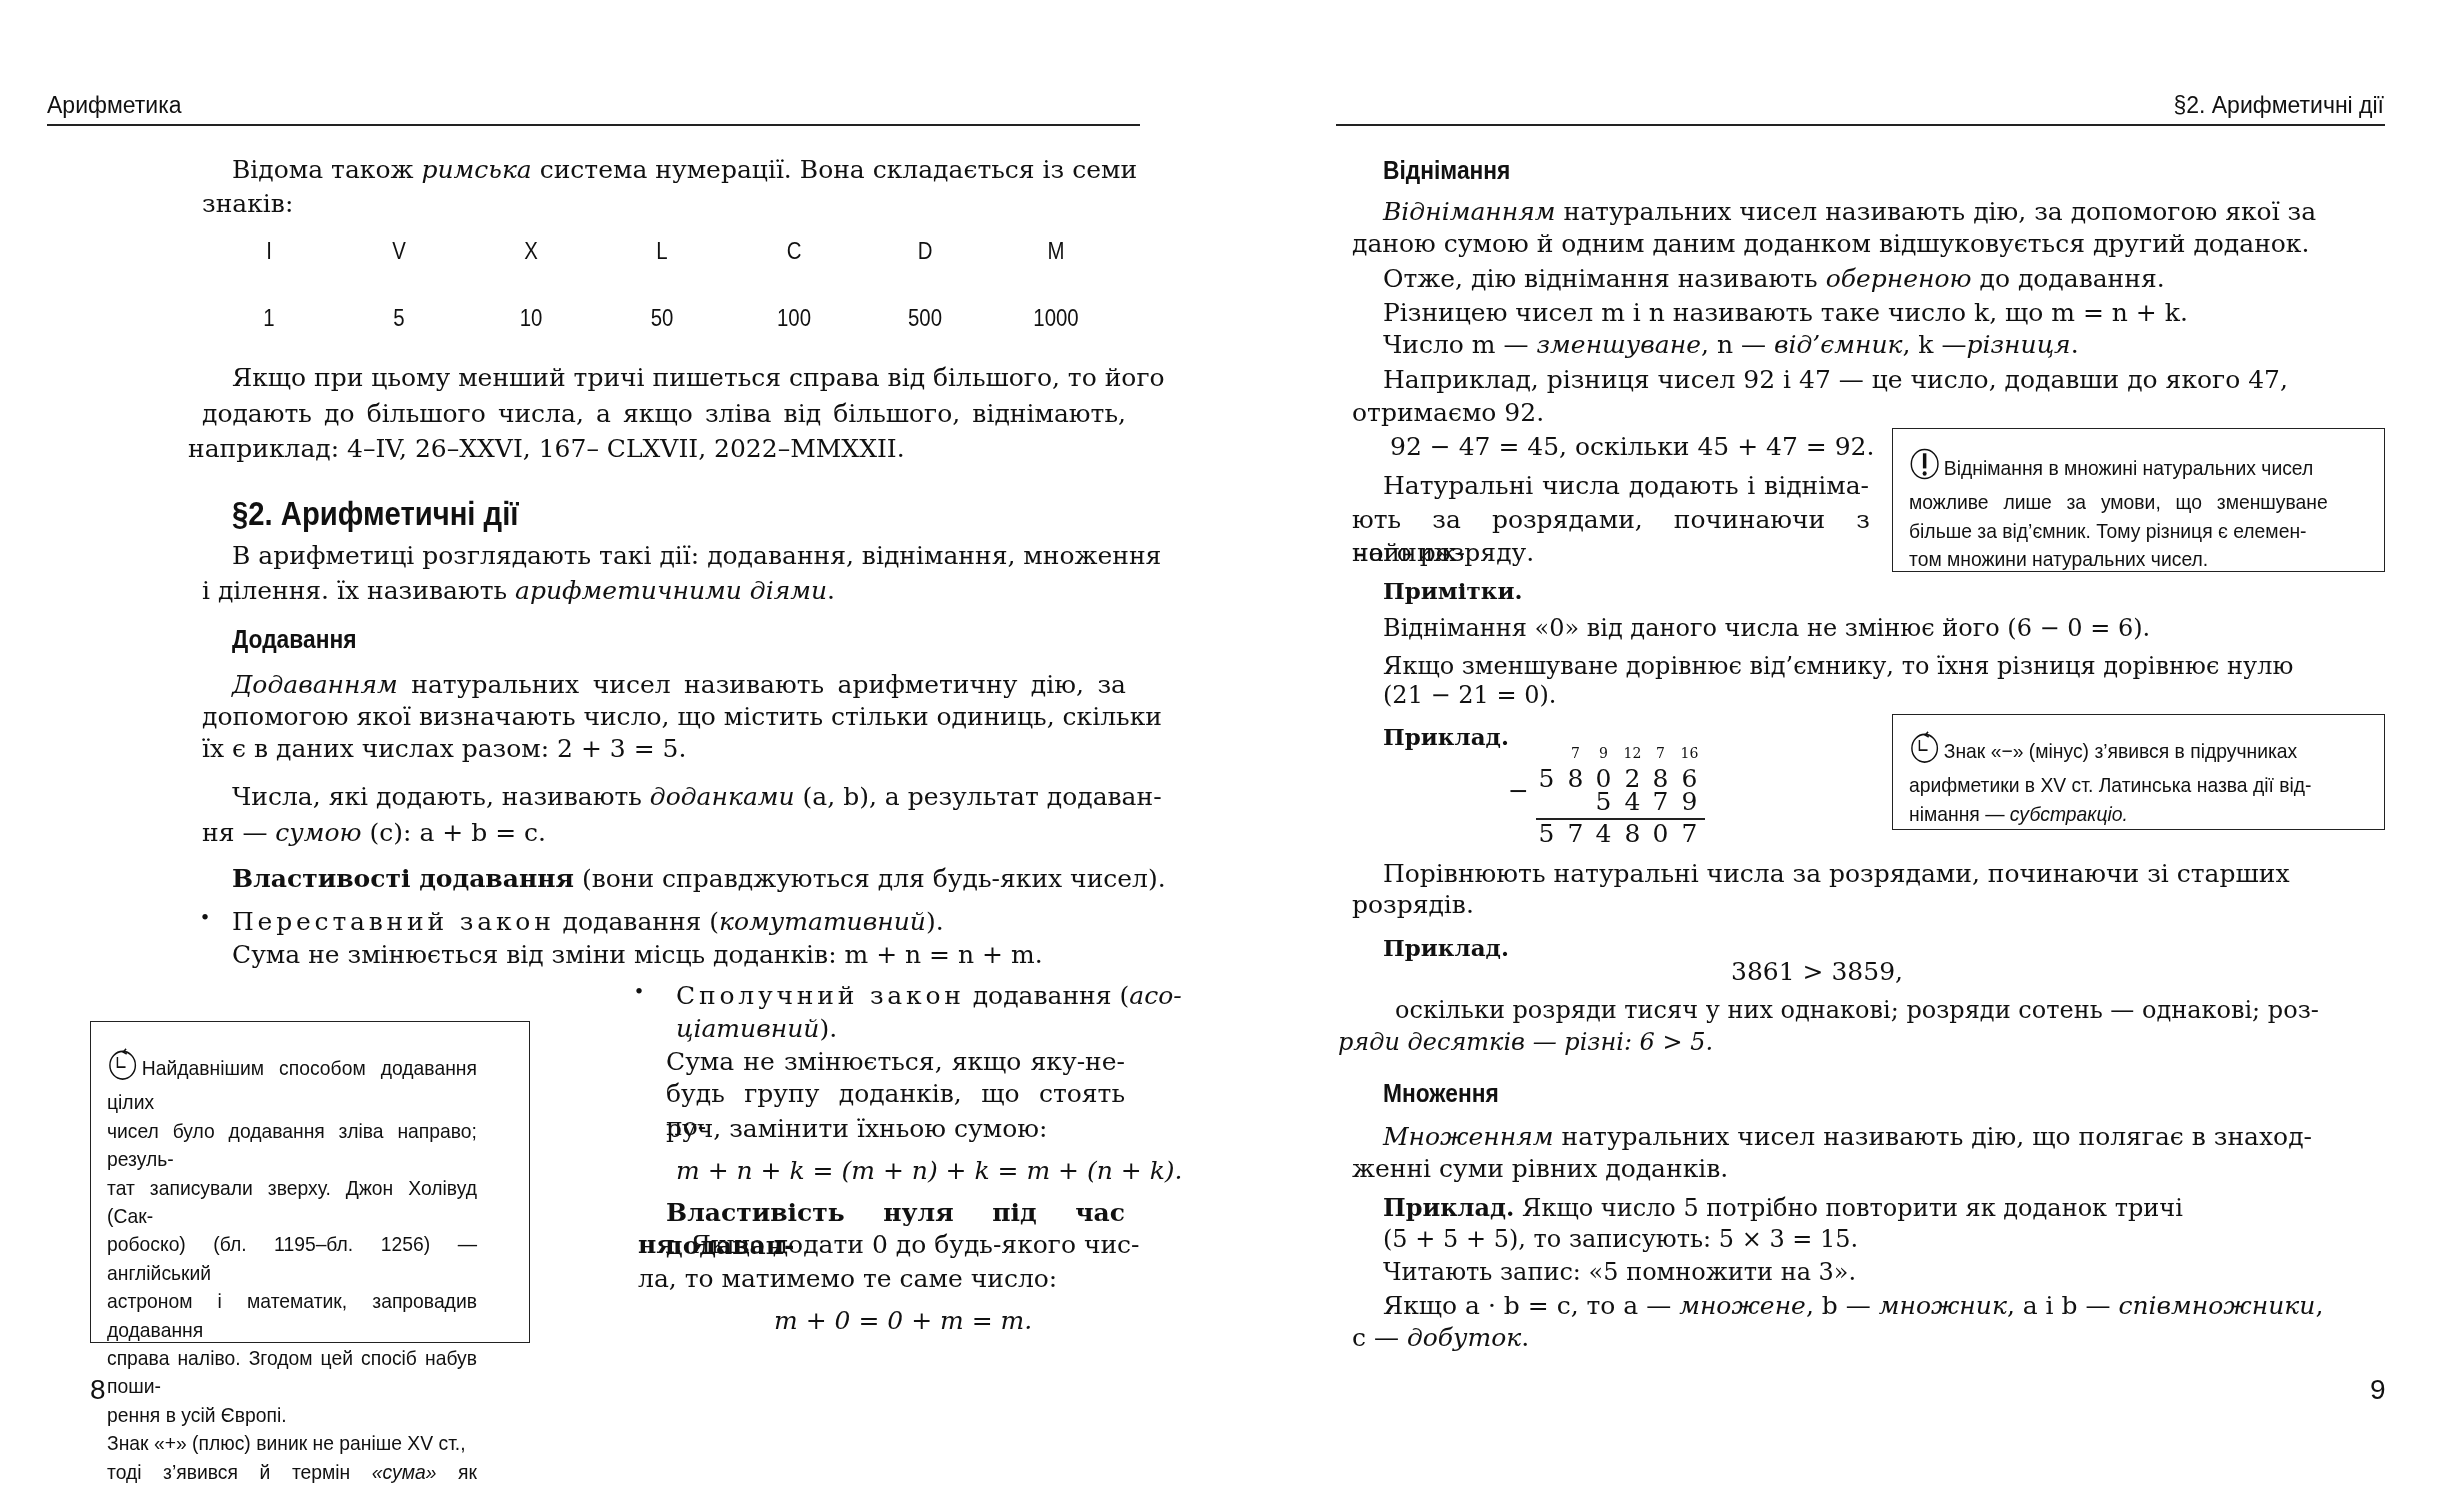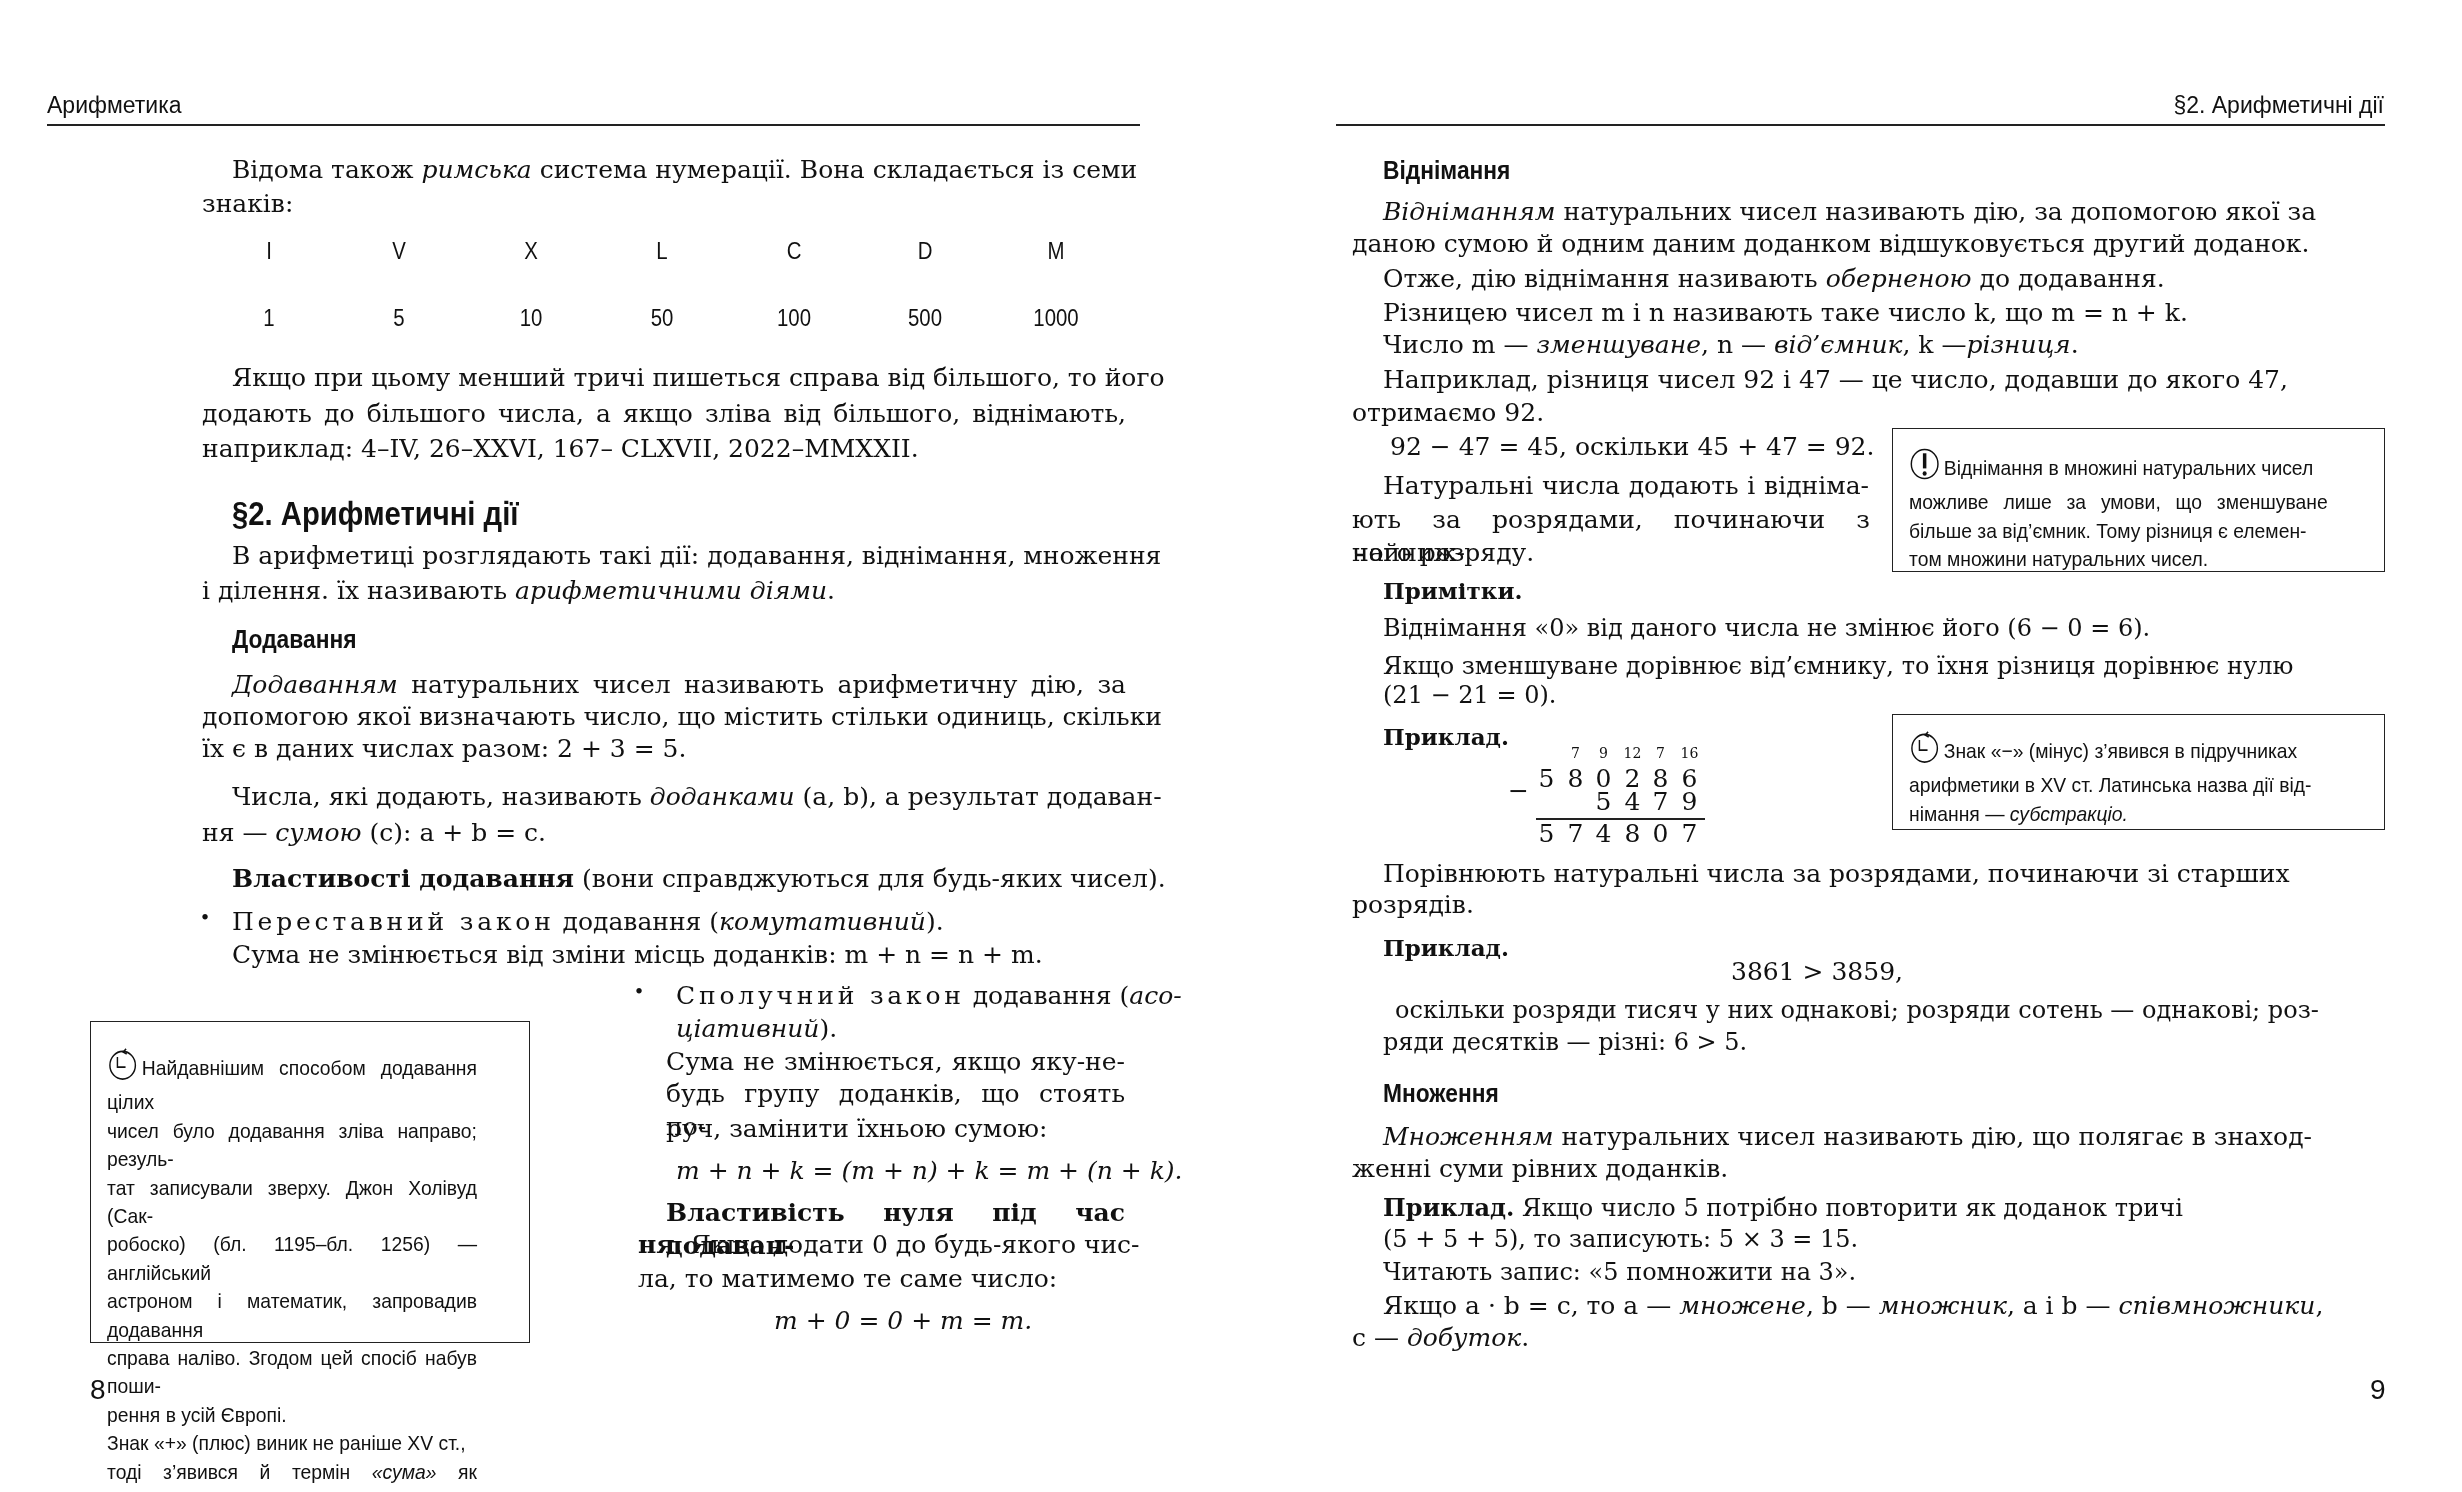--- a/index.html
+++ b/index.html
@@ -45,21 +45,21 @@
     <div class="abs roman" style="left:361px; top:304px;">5</div>
     <div class="abs roman" style="left:493px; top:304px;">10</div>
     <div class="abs roman" style="left:624px; top:304px;">50</div>
     <div class="abs roman" style="left:756px; top:304px;">100</div>
     <div class="abs roman" style="left:887px; top:304px;">500</div>
     <div class="abs roman" style="left:1018px; top:304px;">1000</div>
   </div>
 
   <div class="abs body" style="left:232px; top:361px; width:894px;">Якщо при цьому менший тричі пишеться справа від більшого, то його</div>
   <div class="abs body justify" style="left:202px; top:397px; width:924px;">додають до більшого числа, а якщо зліва від більшого, віднімають,</div>
-  <div class="abs body" style="left:202px; top:432px;">наприклад: 4–IV, 26–XXVI, 167– CLXVII, 2022–MMXXII.</div>
+  <div class="abs body" style="left:188px; top:432px;">наприклад: 4–IV, 26–XXVI, 167– CLXVII, 2022–MMXXII.</div>
 
   <div class="abs h2" style="left:232px; top:494px;">§2. Арифметичні дії</div>
 
   <div class="abs body" style="left:232px; top:539px;">В арифметиці розглядають такі дії: додавання, віднімання, множення</div>
   <div class="abs body" style="left:202px; top:574px;"><span>і ділення. їх називають </span><span class="it">арифметичними діями</span><span>.</span></div>
 
   <div class="abs h3" style="left:232px; top:624px;">Додавання</div>
 
   <div class="abs body justify" style="left:232px; top:668px; width:894px;"><span class="it">Додаванням</span><span> натуральних чисел називають арифметичну дію, за</span></div>
   <div class="abs body" style="left:202px; top:700px;">допомогою якої визначають число, що містить стільки одиниць, скільки</div>
@@ -189,21 +189,21 @@
       <div>арифметики в XV ст. Латинська назва дії від-</div>
       <div><span>німання — </span><span class="it">субстракціо.</span></div>
     </div>
   </div>
 
   <div class="abs body" style="left:1383px; top:857px;">Порівнюють натуральні числа за розрядами, починаючи зі старших</div>
   <div class="abs body" style="left:1352px; top:888px;">розрядів.</div>
   <div class="abs body b" style="left:1383px; top:931px; font-size:23px;">Приклад.</div>
   <div class="abs body" style="left:1731px; top:955px;">3861 &gt; 3859,</div>
   <div class="abs body" style="left:1383px; top:994px; font-size:24px;margin-left:12px;">оскільки розряди тисяч у них однакові; розряди сотень — однакові; роз-</div>
-  <div class="abs body" style="left:1383px; top:1026px; font-size:24px;">ряди десятків — різні: 6 &gt; 5.</div>
+  <div class="abs body" style="left:1338px; top:1026px; font-size:24px;font-style:italic;">ряди десятків — різні: 6 &gt; 5.</div>
 
   <div class="abs h3" style="left:1383px; top:1078px;">Множення</div>
   <div class="abs body" style="left:1383px; top:1120px;"><span class="it">Множенням</span><span> натуральних чисел називають дію, що полягає в знаход-</span></div>
   <div class="abs body" style="left:1352px; top:1152px;">женні суми рівних доданків.</div>
 
   <div class="abs body" style="left:1383px; top:1191px; font-size:24px;"><span class="b">Приклад.</span><span> Якщо число 5 потрібно повторити як доданок тричі</span></div>
   <div class="abs body" style="left:1383px; top:1223px; font-size:24px;">(5 + 5 + 5), то записують: 5 × 3 = 15.</div>
   <div class="abs body" style="left:1383px; top:1256px; font-size:24px;">Читають запис: «5 помножити на 3».</div>
   <div class="abs body" style="left:1383px; top:1289px;"><span>Якщо a · b = c, то a — </span><span class="it">множене</span><span>, b — </span><span class="it">множник</span><span>, a і b — </span><span class="it">співмножники</span><span>,</span></div>
   <div class="abs body" style="left:1352px; top:1321px;"><span>c — </span><span class="it">добуток</span><span>.</span></div>

